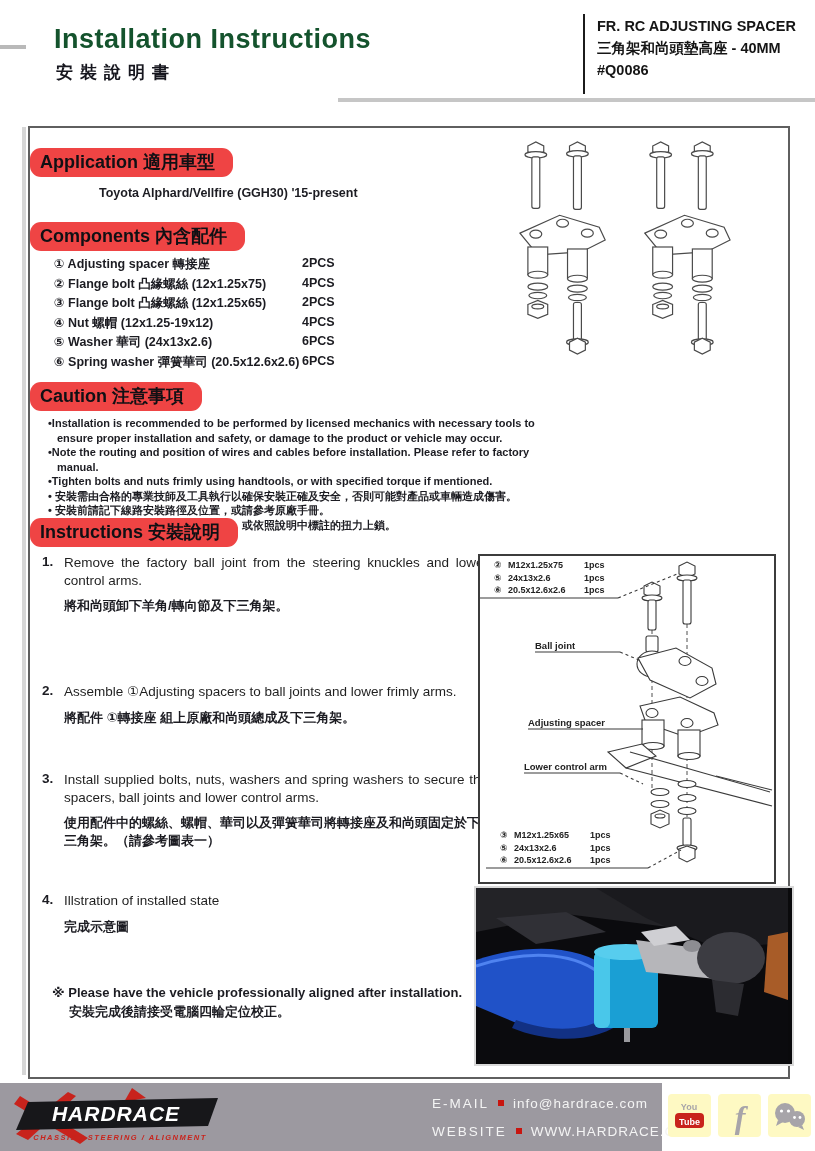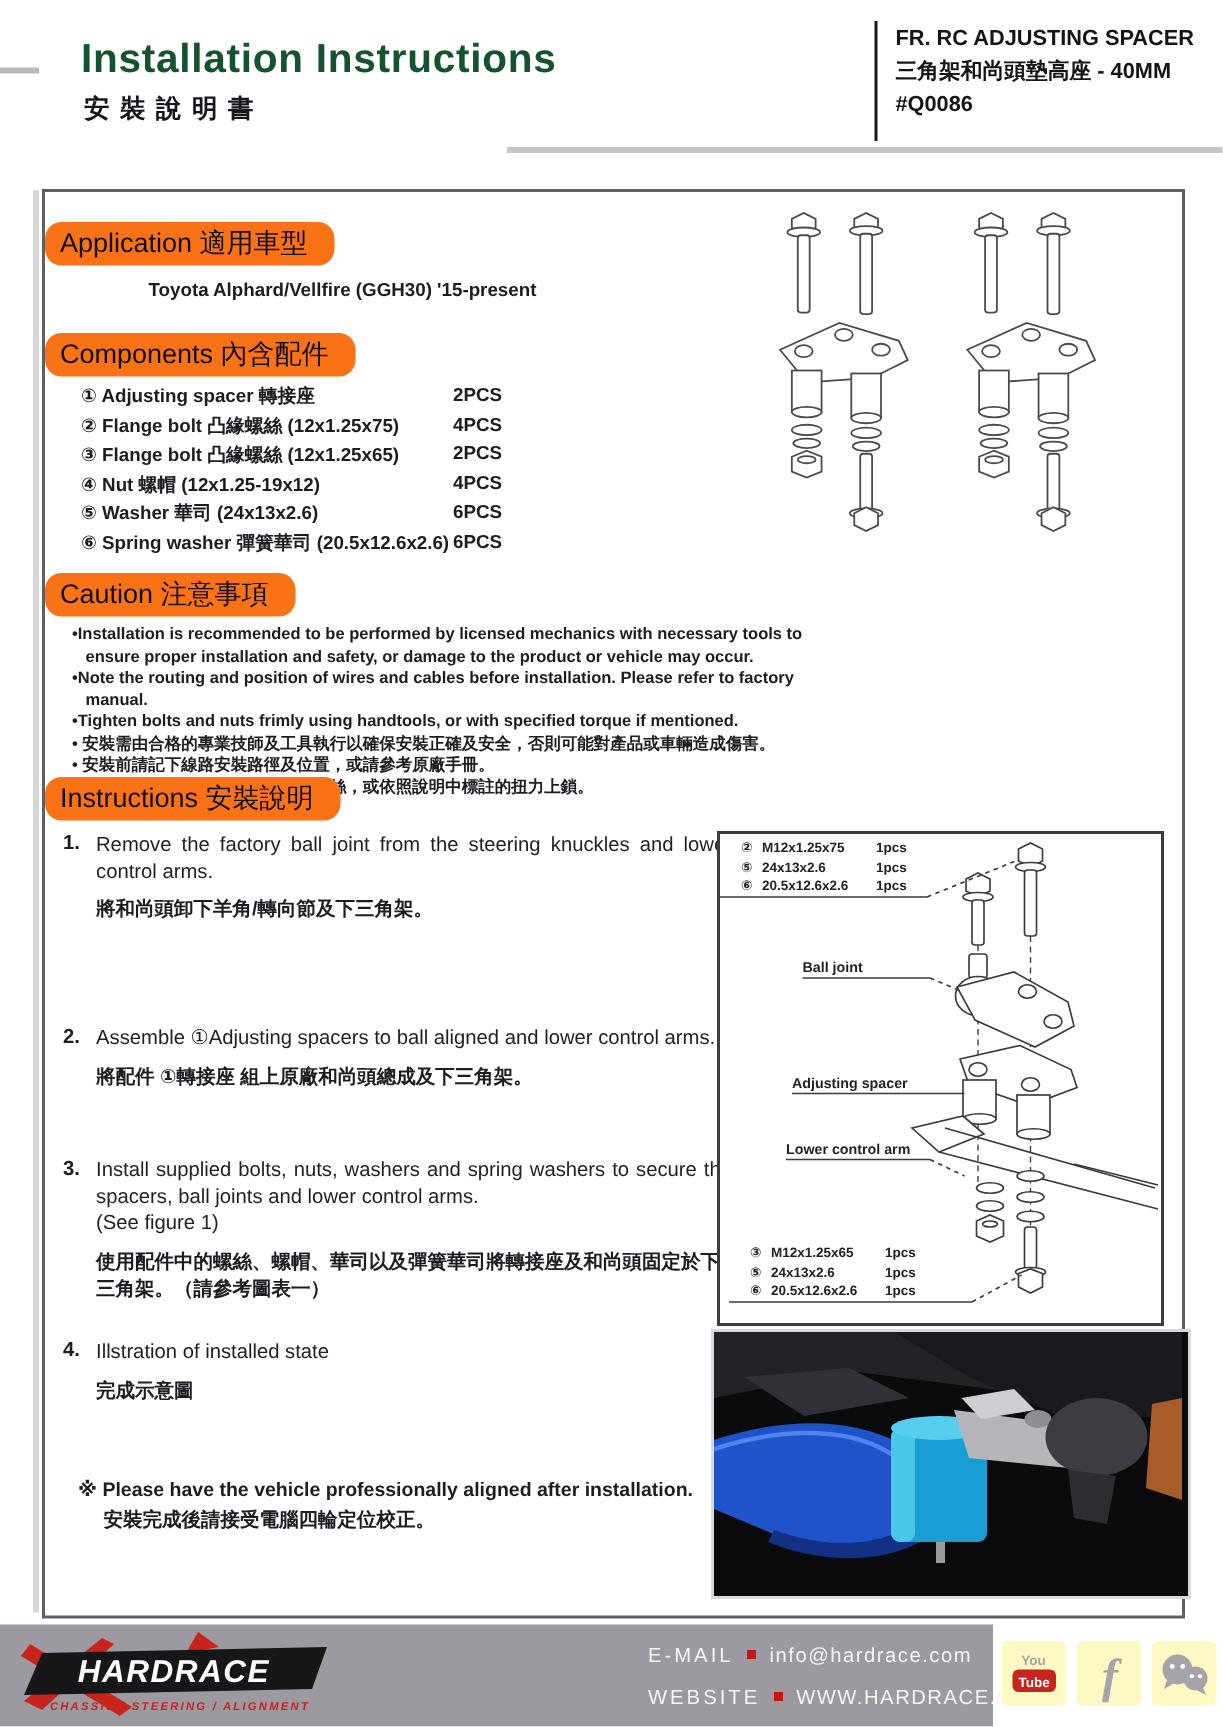--- a/index.html
+++ b/index.html
@@ -12,21 +12,21 @@
   .hdr-dash{position:absolute;left:0;top:45px;width:26px;height:4px;background:#b9b9b9;}
   .hdr-title{position:absolute;left:54px;top:24px;font-size:27px;font-weight:bold;letter-spacing:.5px;color:#14532d;}
   .hdr-sub{position:absolute;left:56px;top:61px;font-size:17px;font-weight:bold;letter-spacing:7px;color:#16161e;}
   .hdr-vline{position:absolute;left:583px;top:14px;width:2px;height:80px;background:#1b1b1b;}
   .hdr-product{position:absolute;left:597px;top:15px;font-size:14.5px;font-weight:bold;line-height:22px;color:#151515;}
   .hdr-line{position:absolute;left:338px;top:98px;width:477px;height:4px;background:#c6c6c6;}
 
   
   .main-box{position:absolute;left:28px;top:126px;width:758px;height:949px;border:2px solid #5f5f5f;background:#fff;}
   .edge-shadow{position:absolute;left:22px;top:127px;width:4px;height:948px;background:#d6d6d6;}
-  .band{position:absolute;left:0;background:#f97316;color:#101014;font-size:18px;font-weight:normal;
+  .band{position:absolute;left:0;background:#ef4444;color:#101014;font-size:18px;font-weight:bold;
         padding:2px 18px 3px 10px;white-space:nowrap;border-radius:11px;}
   .vehicle{position:absolute;left:38px;top:58px;font-size:12.5px;font-weight:bold;margin-left:31px;}
   .comp-list{position:absolute;left:24px;top:128px;width:330px;font-size:12.5px;font-weight:bold;}
   .comp-row{position:relative;height:19.5px;white-space:nowrap;}
   .comp-qty{position:absolute;left:248px;top:0;}
   .caution-list{position:absolute;left:18px;top:288px;width:496px;font-size:11px;font-weight:600;line-height:14.5px;}
   .caution-item{padding-left:9px;text-indent:-9px;}
   .steps{position:absolute;left:12px;top:424px;width:450px;}
   .step{position:absolute;left:0;width:450px;}
   .step-num{position:absolute;left:0;top:0;font-size:13.5px;font-weight:600;}
@@ -105,29 +105,28 @@
     <div class="step" style="top:2px">
       <span class="step-num">1.</span>
       <div class="step-body">
         <div class="step-en">Remove the factory ball joint from the steering knuckles and lower control arms.</div>
         <div class="step-zh">將和尚頭卸下羊角/轉向節及下三角架。</div>
       </div>
     </div>
     <div class="step" style="top:131px">
       <span class="step-num">2.</span>
       <div class="step-body">
-        <div class="step-en">Assemble ①Adjusting spacers to ball aligned and lower control arms.</div>
+        <div class="step-en">Assemble ①Adjusting spacers to ball joints and lower frimly arms.</div>
         <div class="step-zh">將配件 ①轉接座 組上原廠和尚頭總成及下三角架。</div>
       </div>
     </div>
     <div class="step" style="top:219px">
       <span class="step-num">3.</span>
       <div class="step-body">
         <div class="step-en">Install supplied bolts, nuts, washers and spring washers to secure the spacers, ball joints and lower control arms.</div>
-        <div class="step-en">(See figure 1)</div>
         <div class="step-zh">使用配件中的螺絲、螺帽、華司以及彈簧華司將轉接座及和尚頭固定於下三角架。（請參考圖表一）</div>
       </div>
     </div>
     <div class="step" style="top:340px">
       <span class="step-num">4.</span>
       <div class="step-body">
         <div class="step-en">Illstration of installed state</div>
         <div class="step-zh">完成示意圖</div>
       </div>
     </div>

